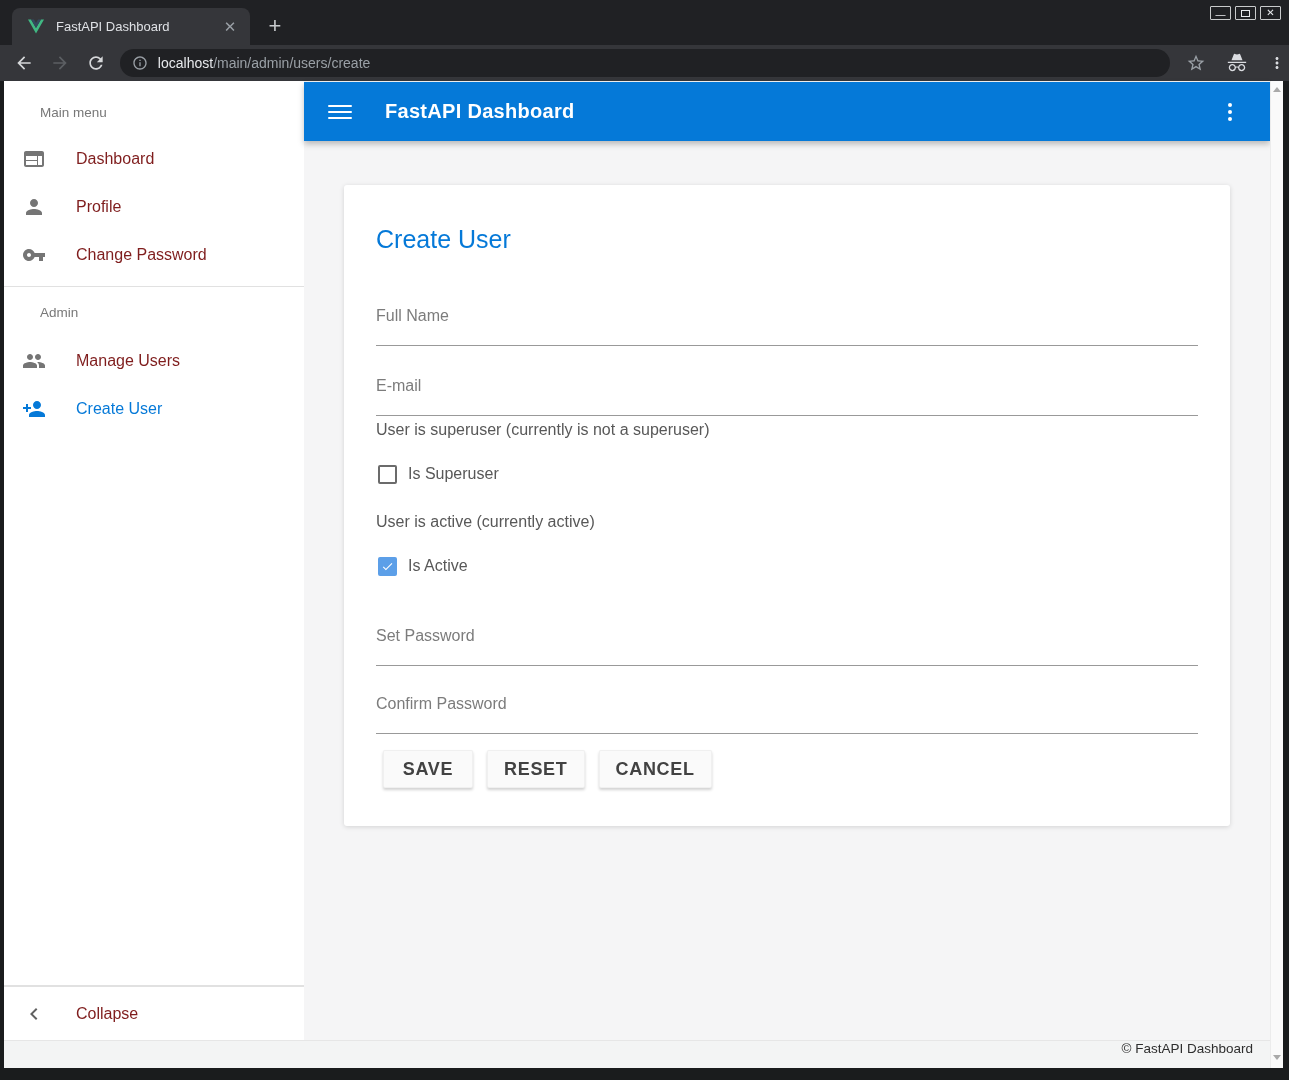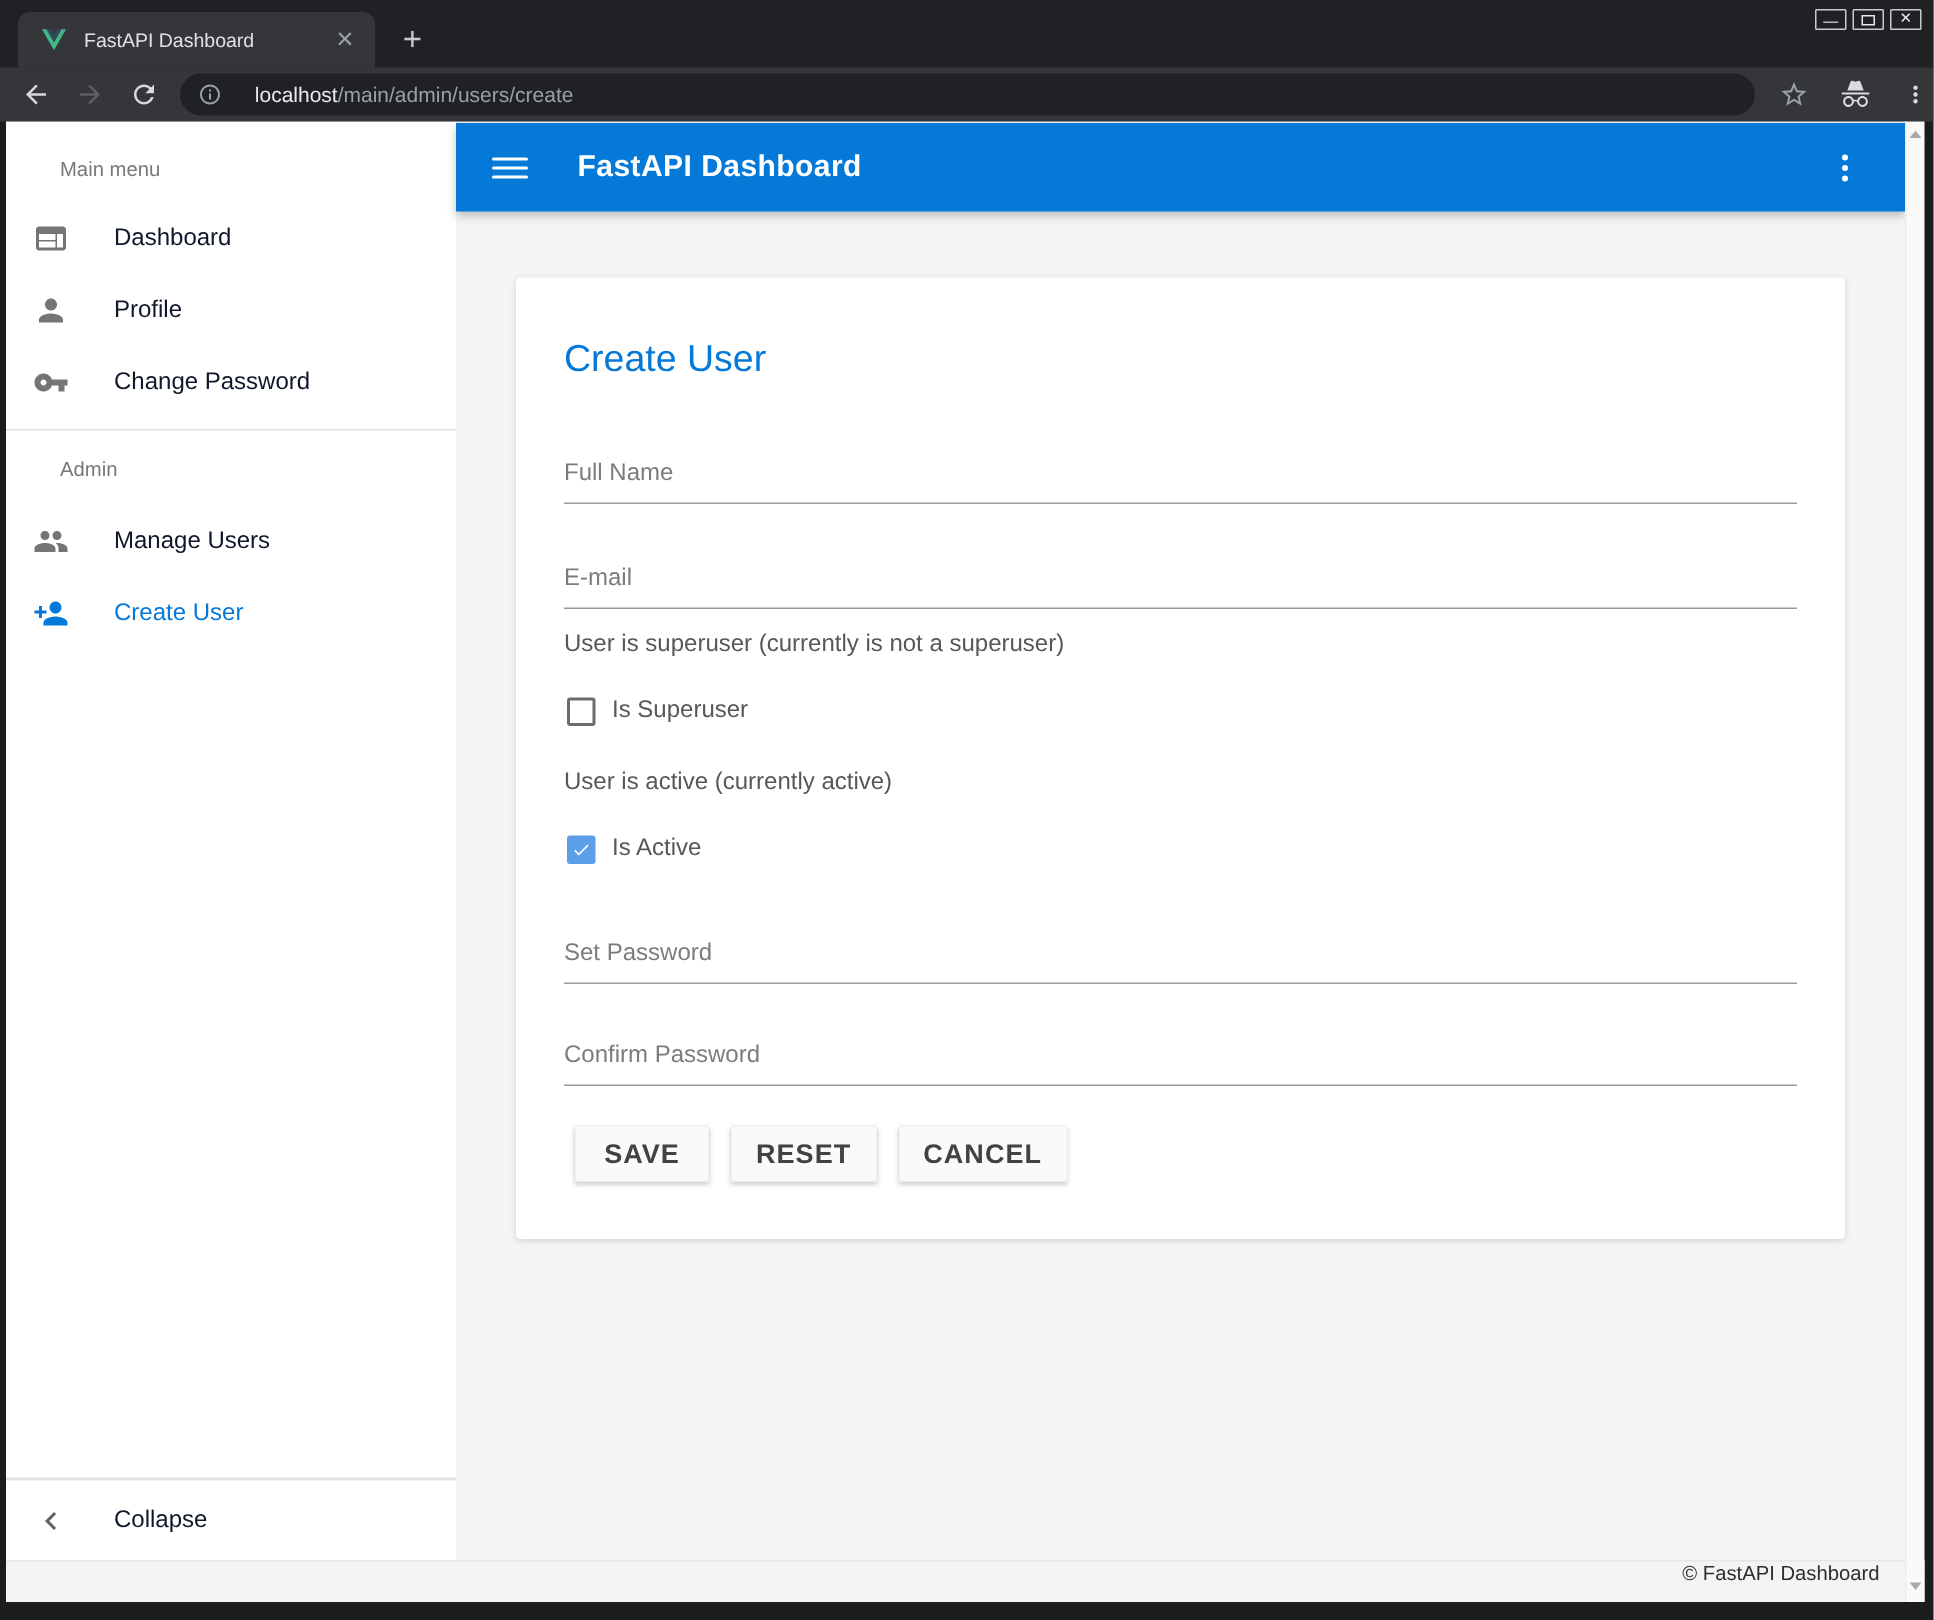--- a/index.html
+++ b/index.html
@@ -16,36 +16,36 @@
                 font-size:22px; line-height:24px; text-align:center; font-weight:300; }
   .winbtns { position:absolute; right:8px; top:6px; display:flex; gap:4px; }
   .winbtn { width:21px; height:14px; border:1px solid #c9cbcc; border-radius:1px; color:#e8eaed;
             display:flex; align-items:center; justify-content:center; font-size:10px; line-height:10px; background:transparent; }
 
   .toolbar { position:absolute; left:0; top:45px; width:1289px; height:36px; background:#35363a;
              display:flex; align-items:center; }
   .nav-ico { width:24px; height:24px; margin-left:12px; display:flex; align-items:center; justify-content:center; }
   .nav-ico svg { width:20px; height:20px; }
   .urlbar { margin-left:12px; width:1052px; height:28px; background:#202124; border-radius:14px;
-            display:flex; align-items:center; padding:0 12px;gap:12px; }
+            display:flex; align-items:center; padding:0 12px; }
   .urlbar svg { width:16px; height:16px; flex:none; }
   .url-text { margin-left:10px; font-size:14px; white-space:nowrap; }
   .url-host { color:#e8eaed; }
   .url-path { color:#9aa0a6; }
   .right-ico { width:24px; height:24px; display:flex; align-items:center; justify-content:center; }
 
   
   .sidebar { position:absolute; left:4px; top:81px; width:300px; height:959px; background:#ffffff; }
   .subheader { height:46px; display:flex; align-items:center; padding-left:36px;
                color:#787878; font-size:13.5px; }
   .subheader.first { margin-top:8px; }
   .navitem { height:48px; display:flex; align-items:center; padding-left:18px; cursor:pointer; }
   .navitem .ico { width:24px; height:24px; flex:none; display:flex; align-items:center; justify-content:center; }
   .navitem .ico svg { width:24px; height:24px; fill:#757575; }
-  .navitem .lbl { margin-left:30px; font-size:16px; color:#0f172a; }
+  .navitem .lbl { margin-left:30px; font-size:16px; color:#7f1d1d; }
   .navitem.active .ico svg { fill:#0579d8; }
   .navitem.active .lbl { color:#0579d8; }
   .divider { border-top:1px solid #e1e1e1; margin-top:7px; }
   .sidebar-bottom { position:absolute; left:0; right:0; bottom:0; }
   .sidebar-bottom .navitem { height:49px; }
 
   .mainbg { position:absolute; left:304px; top:81px; width:966px; height:959px; background:#f5f5f6; }
 
   .appbar { position:absolute; left:304px; top:82px; width:966px; height:59px; background:#0579d8;
             display:flex; align-items:center; box-shadow:0 3px 6px rgba(0,0,0,0.25); z-index:3; }
@@ -55,21 +55,21 @@
   .appbar-kebab { margin-left:auto; margin-right:28px; width:24px; height:24px;
                   display:flex; flex-direction:column; align-items:center; justify-content:center; gap:3px; }
   .appbar-kebab i { width:4px; height:4px; border-radius:50%; background:#ffffff; }
 
   
   .card { position:absolute; left:40px; top:104px; width:886px; height:641px; background:#ffffff;
           border-radius:3px; box-shadow:0 1px 5px rgba(0,0,0,0.14); }
   .card-title { position:absolute; left:32px; top:40px; font-size:25px; color:#0579d8; }
   .field { position:absolute; left:32px; right:32px; }
   .field input { width:100%; border:none; outline:none; border-bottom:1px solid #999999;
-                 font-size:16px; color:#3c3c3c; padding:0 0 10px 0; background:transparent;
+                 font-size:16px; color:#3c3c3c; padding:0 0 20px 0; background:transparent;
                  font-family:"Liberation Sans", sans-serif; }
   .field input::placeholder { color:#7c7c7c; opacity:1; }
   .f-fullname { top:122px; }
   .f-email { top:192px; }
   .f-setpw { top:442px; }
   .f-confirmpw { top:510px; }
   .note { position:absolute; left:32px; font-size:16px; color:#585858; }
   .n-super { top:236px; }
   .n-active { top:328px; }
   .cbrow { position:absolute; left:34px; display:flex; }

